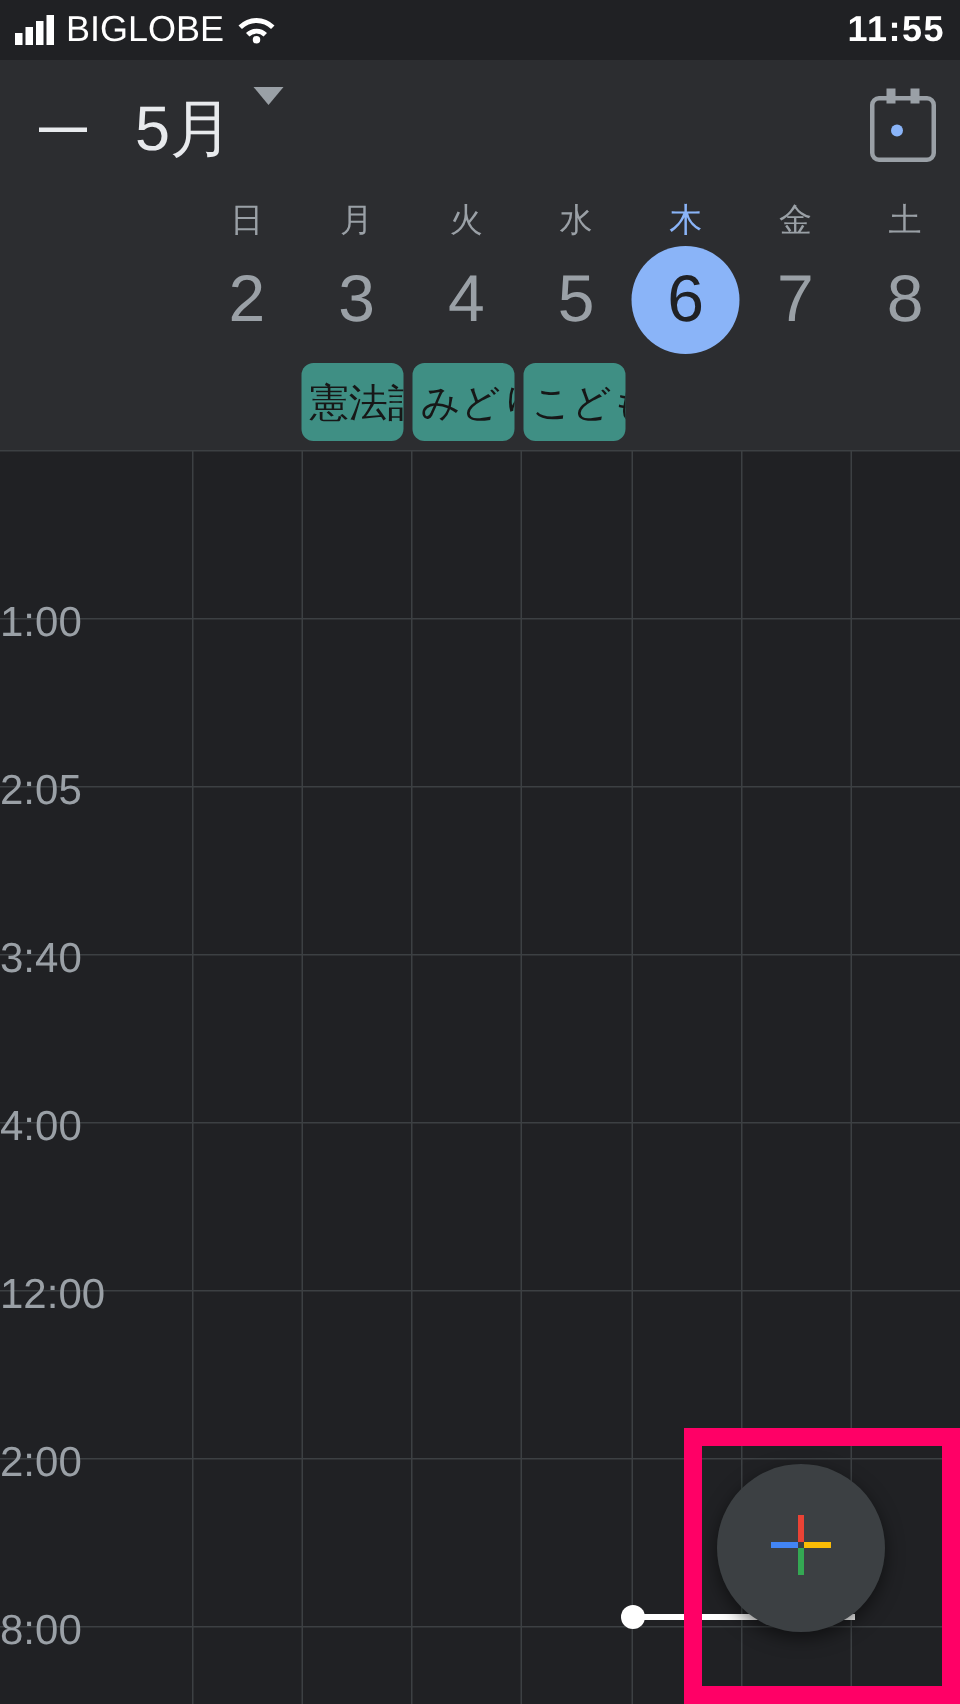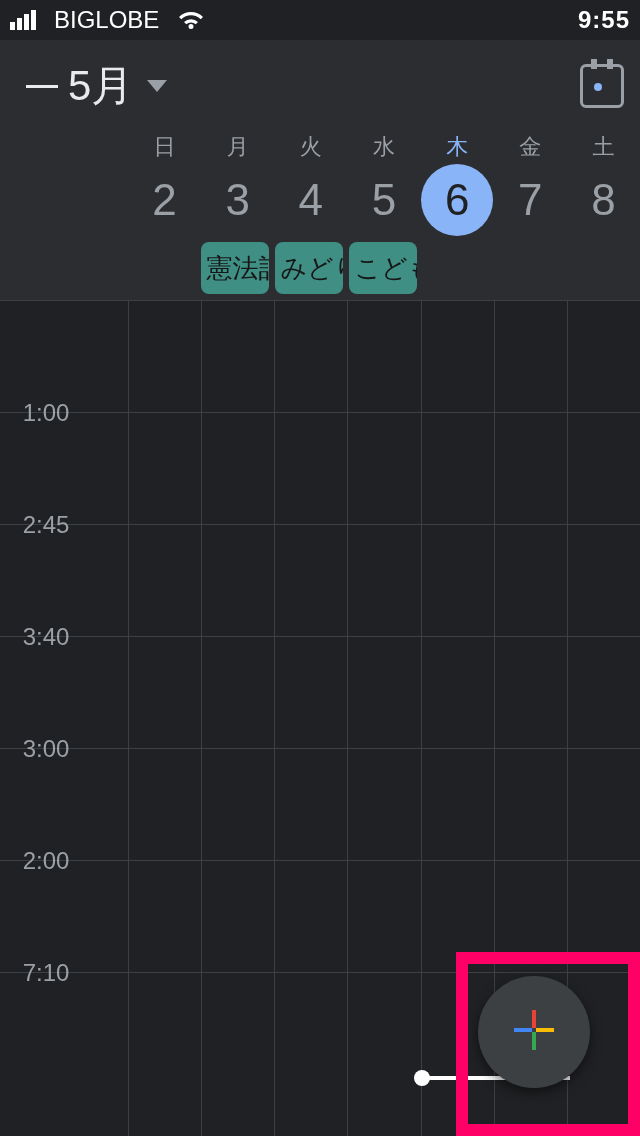--- a/index.html
+++ b/index.html
@@ -17,21 +17,21 @@
     .status-bar {
       height: 40px;
       display: flex;
       align-items: center;
       justify-content: space-between;
       padding: 0 10px;
       font-size: 24px;
       font-weight: 400;
       color: #ffffff;
     }
-    .status-left, .status-right { display: flex; align-items: center; gap: 18px; }
+    .status-left, .status-right { display: flex; align-items: center; gap: 8px; }
     .status-center { font-weight: 600; letter-spacing: 1px; }
     .signal-bars { display: flex; gap: 2px; align-items: flex-end; }
     .signal-bars span { width: 5px; background: #fff; }
     .signal-bars span:nth-child(1){height:8px}
     .signal-bars span:nth-child(2){height:12px}
     .signal-bars span:nth-child(3){height:16px}
     .signal-bars span:nth-child(4){height:20px}
     .wifi-icon svg { display: block; }
     .battery {
       width: 44px; height: 22px; border: 2px solid #fff; border-radius: 5px;
@@ -51,21 +51,21 @@
     .app-toolbar {
       display: flex; align-items: center; height: 92px; padding: 0 16px;
     }
     .hamburger {
       width: 52px; height: 52px; display:flex; align-items:center; justify-content:center;
       cursor: pointer;
     }
     .hamburger div { width: 32px; height: 3px; background:#e8eaed; margin:3px 0; }
     .hamburger-stack { display:flex; flex-direction:column; }
     .month-selector {
-      display:flex; align-items:center; gap:14px; cursor:pointer;
+      display:flex; align-items:flex-start; gap:14px; margin-left: 22px; cursor:pointer;
       font-size: 42px; color:#e8eaed;
     }
     .dropdown-caret {
       width:0;height:0;border-left:10px solid transparent;border-right:10px solid transparent;
       border-top:12px solid #9aa0a6;
     }
     .today-button {
       margin-left:auto; width:44px; height:44px; border:3px solid #9aa0a6; border-radius:6px;
       position:relative; cursor:pointer;
     }
@@ -105,22 +105,22 @@
     
     .timeline {
       position:relative; background:#202124; height: calc(1136px - 40px - 92px - 96px - 58px - 6px);
       overflow:hidden;
     }
     .hour-row {
       height:112px; border-top:1px solid #3c4043; position:relative;
     }
     .hour-row:first-child { height:112px; }
     .hour-label {
-      position:absolute; left:0; top:-14px; width:110px; text-align:center;
-      font-size:24px; color:#9aa0a6; padding-right:18px;
+      position:absolute; left:0; top:-14px; width:110px; text-align:left;
+      font-size:28px; color:#9aa0a6; padding-right:18px;
     }
     .grid-area {
       position:absolute; left:128px; right:0; top:0; bottom:0; display:flex;
     }
     .grid-col {
       flex:1; border-left:1px solid #3c4043;
     }
 
     
     .now-line {
@@ -157,21 +157,21 @@
         <span></span>
         <span></span>
     </div>
     <span>BIGLOBE</span>
     <span class="wifi-icon">
       <svg width="28" height="22" viewBox="0 0 28 22">
           <path fill="#fff" d="M14 20a2.5 2.5 0 100-5 2.5 2.5 0 000 5zm-7-7a10 10 0 0114 0l-2.3 2.3a6.8 6.8 0 00-9.4 0L7 13zm-5-5a17 17 0 0124 0l-2.3 2.3a13.7 13.7 0 00-19.4 0L2 8z"></path>
         </svg>
     </span>
   </div>
-  <div class="status-center">9:55</div>
+  <div class="status-center">11:55</div>
 </div>
 
 <div class="app-header">
   <div class="app-toolbar">
     <div class="hamburger">
       <div class="hamburger-stack">
         <div></div>
           <div></div>
           <div></div>
       </div>
@@ -241,33 +241,36 @@
     <div class="grid-col"></div>
       <div class="grid-col"></div>
       <div class="grid-col"></div>
       <div class="grid-col"></div>
   </div>
   <div class="hour-row"></div>
   <div class="hour-row">
       <div class="hour-label">1:00</div>
     </div>
   <div class="hour-row">
-      <div class="hour-label">2:45</div>
+      <div class="hour-label">2:05</div>
     </div>
   <div class="hour-row">
       <div class="hour-label">3:40</div>
     </div>
   <div class="hour-row">
-      <div class="hour-label">3:00</div>
+      <div class="hour-label">4:00</div>
+    </div>
+  <div class="hour-row">
+      <div class="hour-label">12:00</div>
     </div>
   <div class="hour-row">
       <div class="hour-label">2:00</div>
     </div>
   <div class="hour-row">
-      <div class="hour-label">7:10</div>
+      <div class="hour-label">8:00</div>
     </div>
 
   <div class="now-line"></div>
   <div class="now-dot"></div>
 </div>
 
 <div class="fab">
   <span>
     <svg viewBox="0 0 48 48">
       <rect x="22" y="4" width="4" height="18" fill="#EA4335"></rect>

